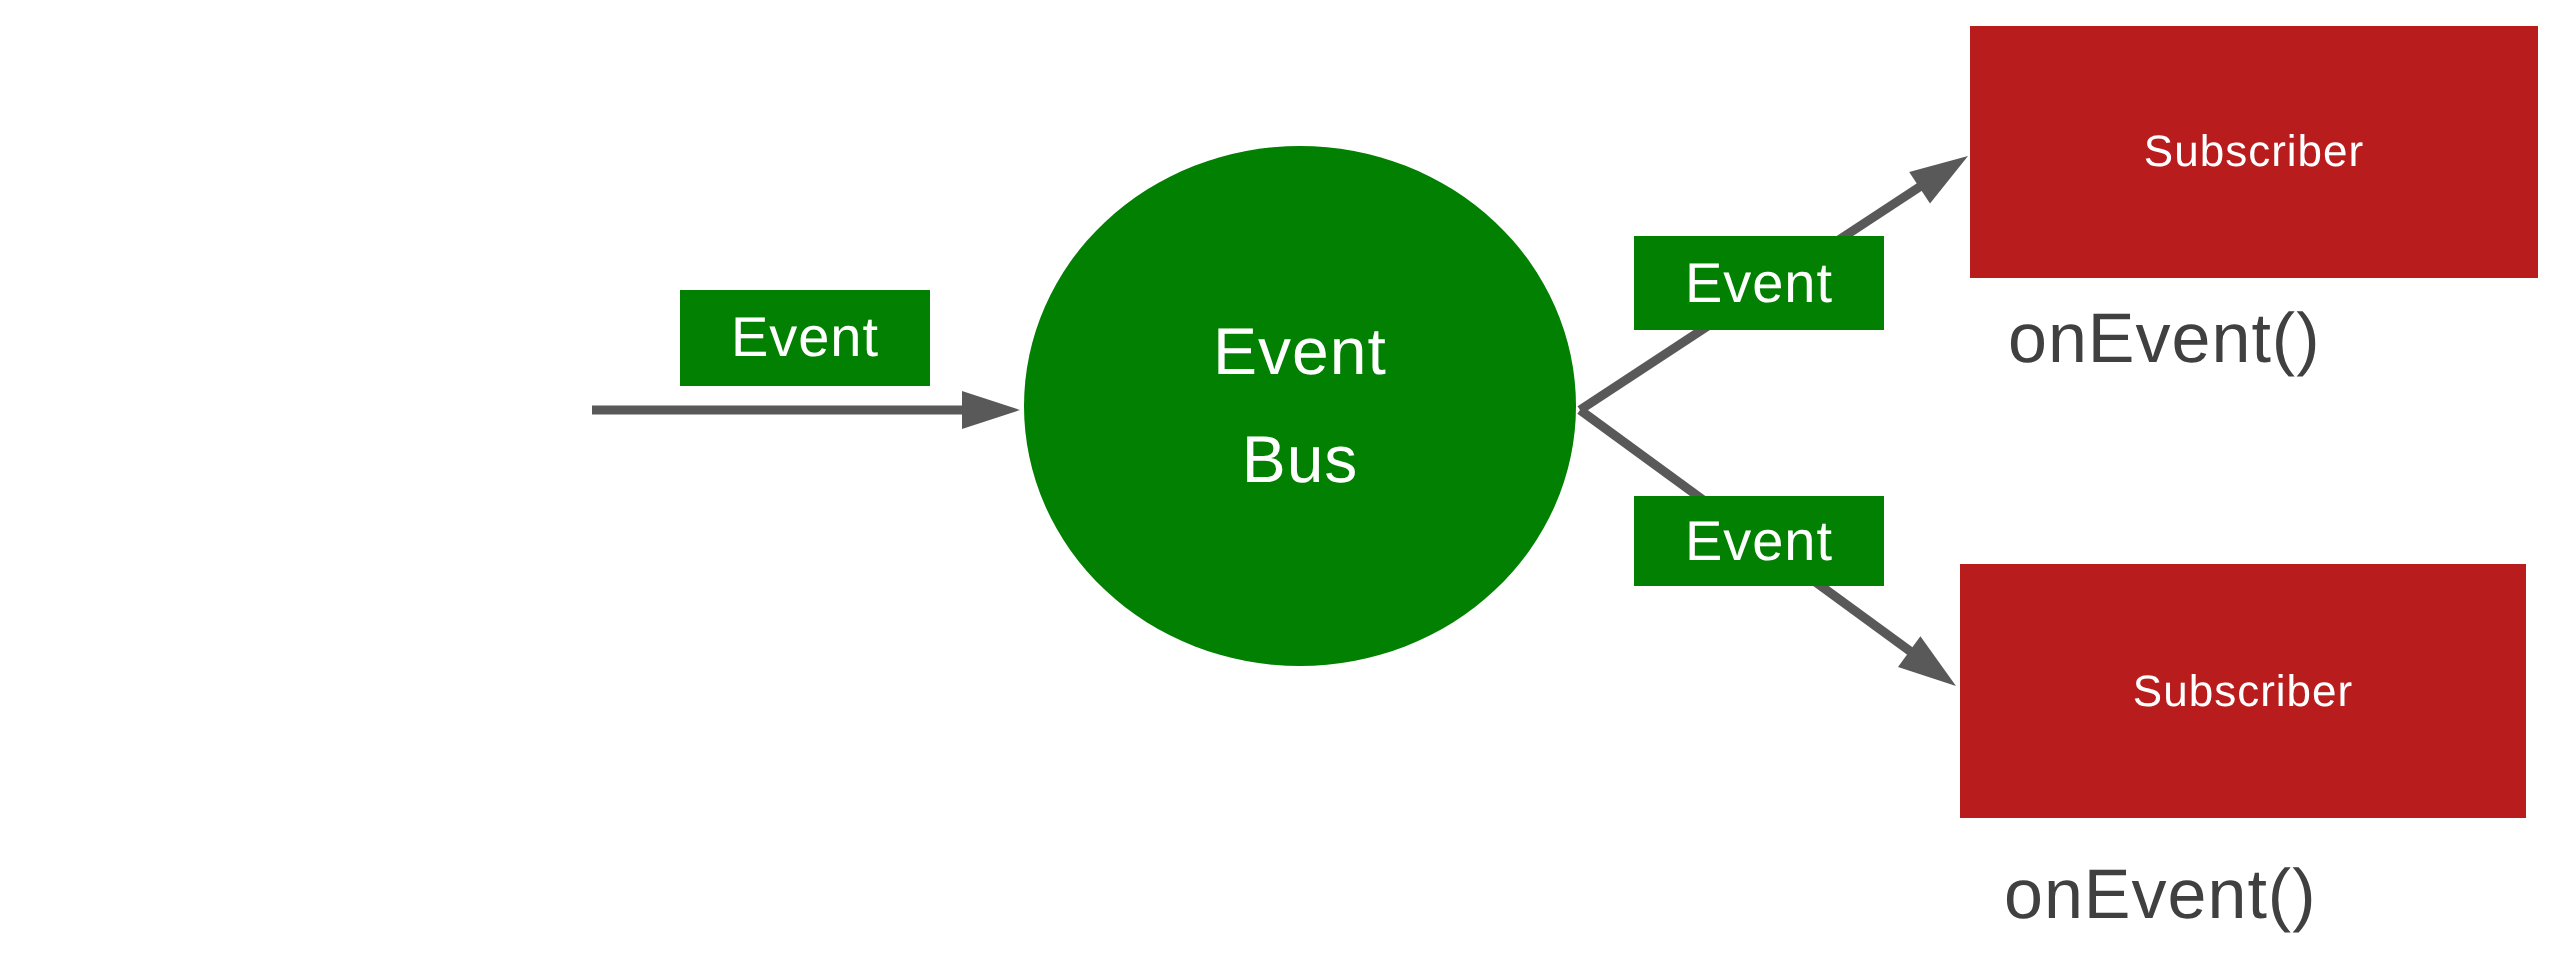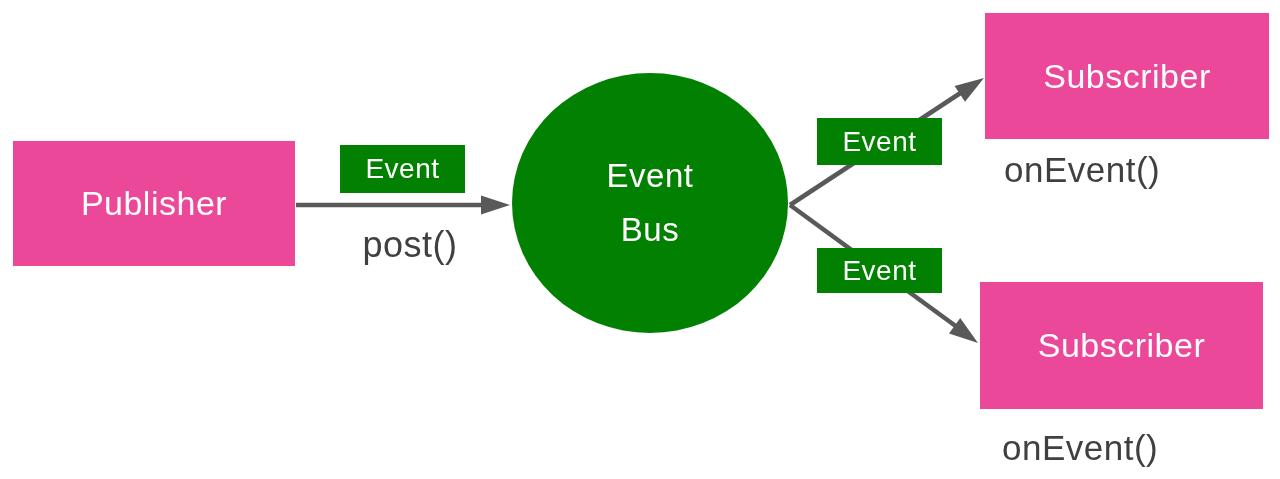--- a/index.html
+++ b/index.html
@@ -16,26 +16,26 @@
 
   .arrow-layer {
     position: absolute;
     left: 0; top: 0;
     width: 1280px; height: 479px;
     pointer-events: none;
   }
 
   .node-box {
     position: absolute;
-    background: #ec4899;
+    background: #b91c1c;
     color: #ffffff;
     display: flex;
     align-items: center;
     justify-content: center;
-    font-size: 34px;
+    font-size: 22px;
     letter-spacing: 0.5px;
   }
   .publisher-box   { left: 13px;  top: 141px; width: 282px; height: 125px; }
   .subscriber-box-1{ left: 985px; top: 13px;  width: 284px; height: 126px; }
   .subscriber-box-2{ left: 980px; top: 282px; width: 283px; height: 127px; }
 
   .bus-circle {
     position: absolute;
     left: 512px; top: 73px;
     width: 276px; height: 260px;
@@ -89,29 +89,25 @@
     <g>
       <line x1="790" y1="205" x2="962" y2="92" stroke="#595959" stroke-width="4.5"></line>
       <polygon points="984,78 965,101.8 954.6,86" fill="#595959"></polygon>
     </g>
     <g>
       <line x1="790" y1="205" x2="957" y2="327" stroke="#595959" stroke-width="4.5"></line>
       <polygon points="978,343 949,333.5 960.2,318.1" fill="#595959"></polygon>
     </g>
   </svg>
 
-  <div class="node-box publisher-box">
-    <span>Publisher</span>
-  </div>
 
   <div class="event-badge event-badge-publisher">
     <span>Event</span>
   </div>
 
-  <div class="method-label post-label">post()</div>
 
   <div class="bus-circle">
     <span class="bus-line">Event</span>
     <span class="bus-line">Bus</span>
   </div>
 
   <div class="event-badge event-badge-subscriber1">
     <span>Event</span>
   </div>
 

